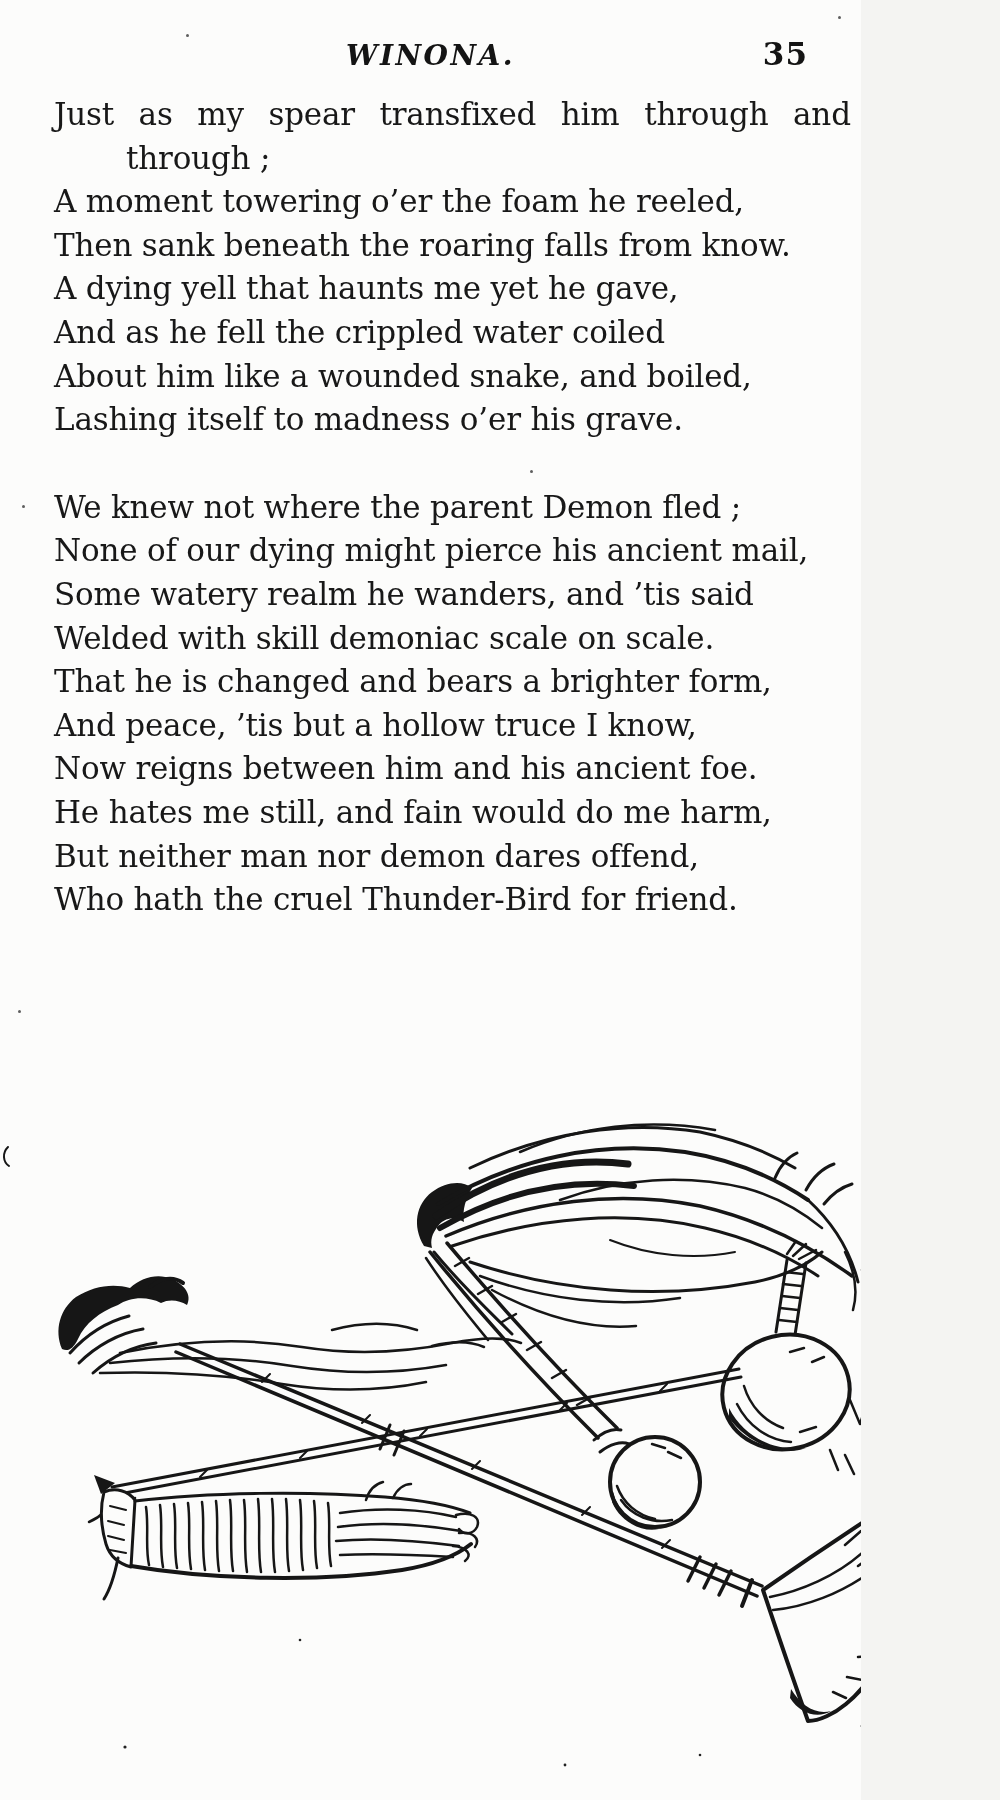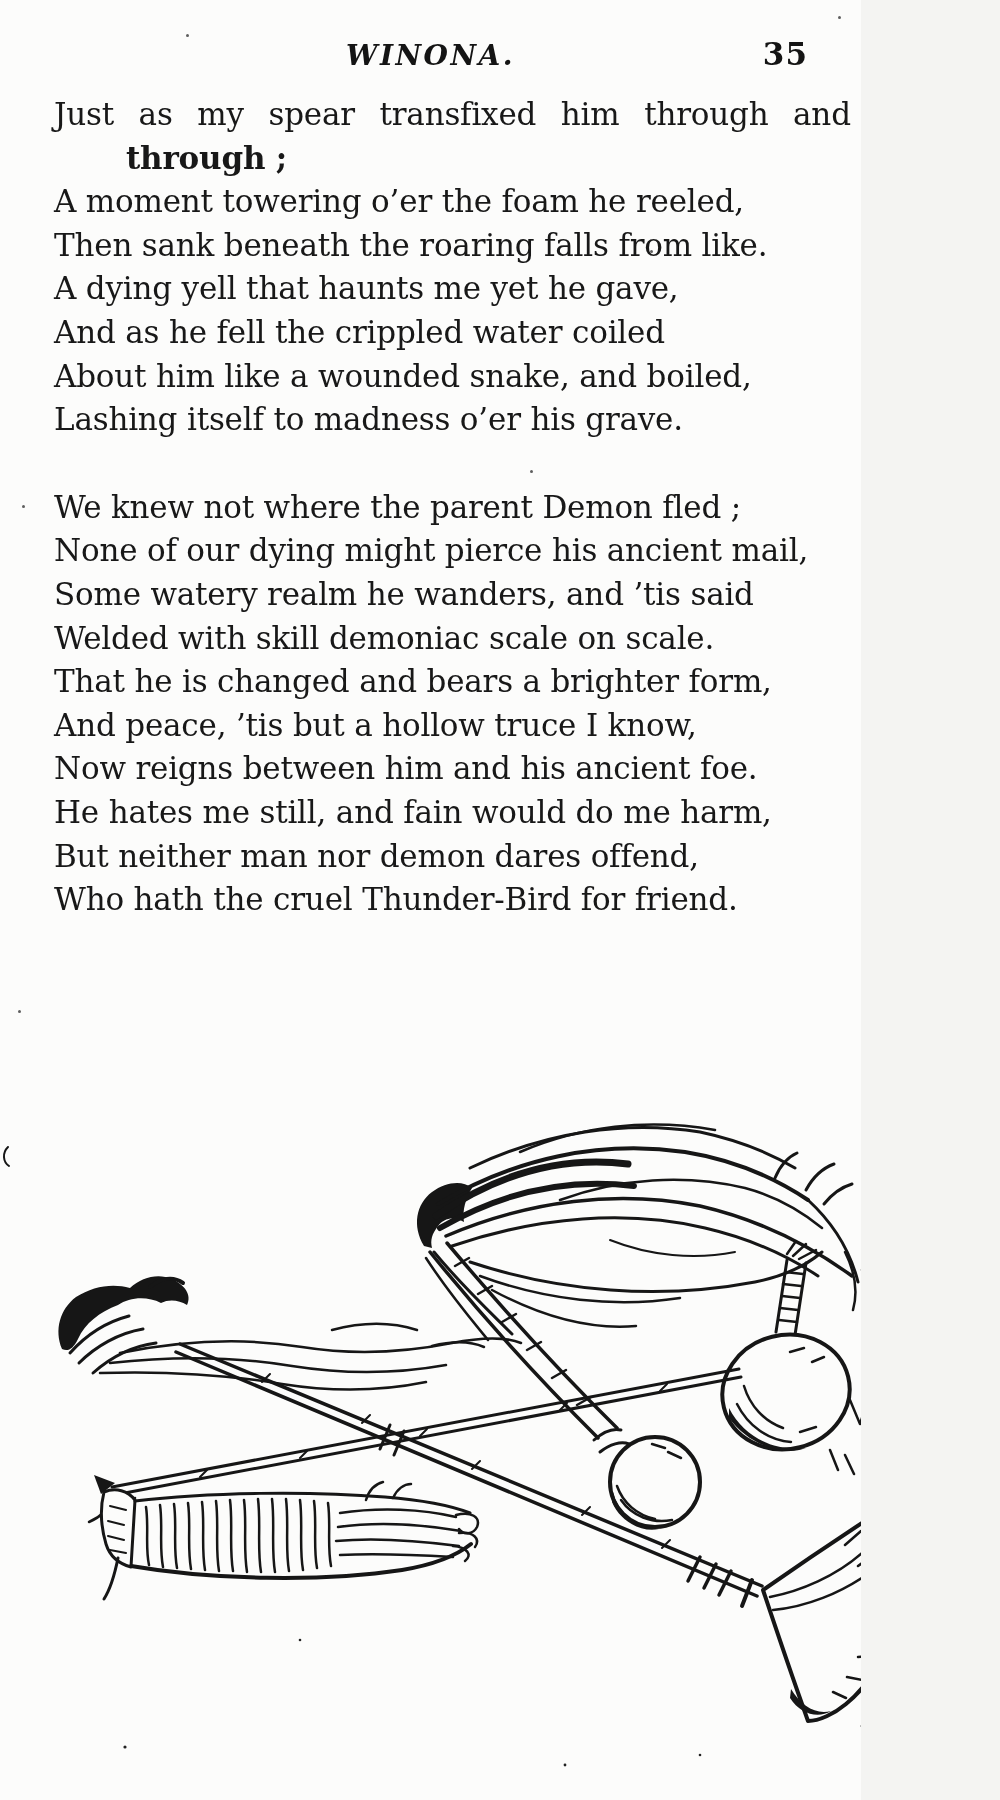--- a/index.html
+++ b/index.html
@@ -25,21 +25,21 @@
     color:#141414;
   }
   .poem{
     position:absolute;top:93px;left:54px;right:55px;
     font-size:31px;line-height:43.6px;
     letter-spacing:-0.2px;
     color:#181818;
   }
   .line{white-space:nowrap;}
   .line.justify{word-spacing:15px;}
-  .line.hang{padding-left:72px;font-weight:bold;}
+  .line.hang{padding-left:72px;}
   .line.stanza{margin-top:44px;}
   .illustration{
     position:absolute;left:0;top:1120px;width:1000px;height:660px;
   }
   .illustration svg{display:block;width:1000px;height:660px;}
   .speck{
     position:absolute;width:3px;height:3px;border-radius:50%;
     background:#2a2a2a;opacity:.75;
   }
 </style>
@@ -50,21 +50,21 @@
 
   <div class="header">
     <div class="running-title">WINONA.</div>
     <div class="page-number">35</div>
   </div>
 
   <div class="poem">
     <div class="line justify">Just as my spear transfixed him through and</div>
     <div class="line hang">through ;</div>
     <div class="line">A moment towering o’er the foam he reeled,</div>
-    <div class="line">Then sank beneath the roaring falls from like.</div>
+    <div class="line">Then sank beneath the roaring falls from know.</div>
     <div class="line">A dying yell that haunts me yet he gave,</div>
     <div class="line">And as he fell the crippled water coiled</div>
     <div class="line">About him like a wounded snake, and boiled,</div>
     <div class="line">Lashing itself to madness o’er his grave.</div>
     <div class="line stanza">We knew not where the parent Demon fled ;</div>
     <div class="line">None of our dying might pierce his ancient mail,</div>
     <div class="line">Some watery realm he wanders, and ’tis said</div>
     <div class="line">Welded with skill demoniac scale on scale.</div>
     <div class="line">That he is changed and bears a brighter form,</div>
     <div class="line">And peace, ’tis but a hollow truce I know,</div>

